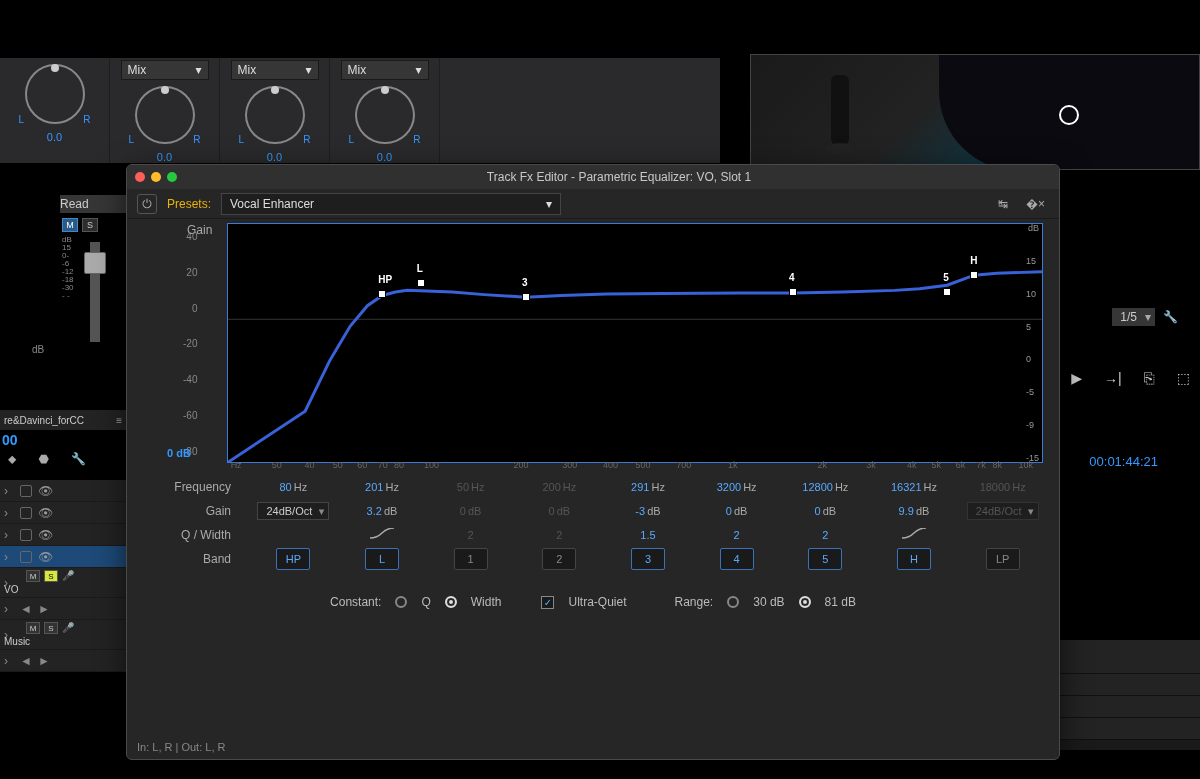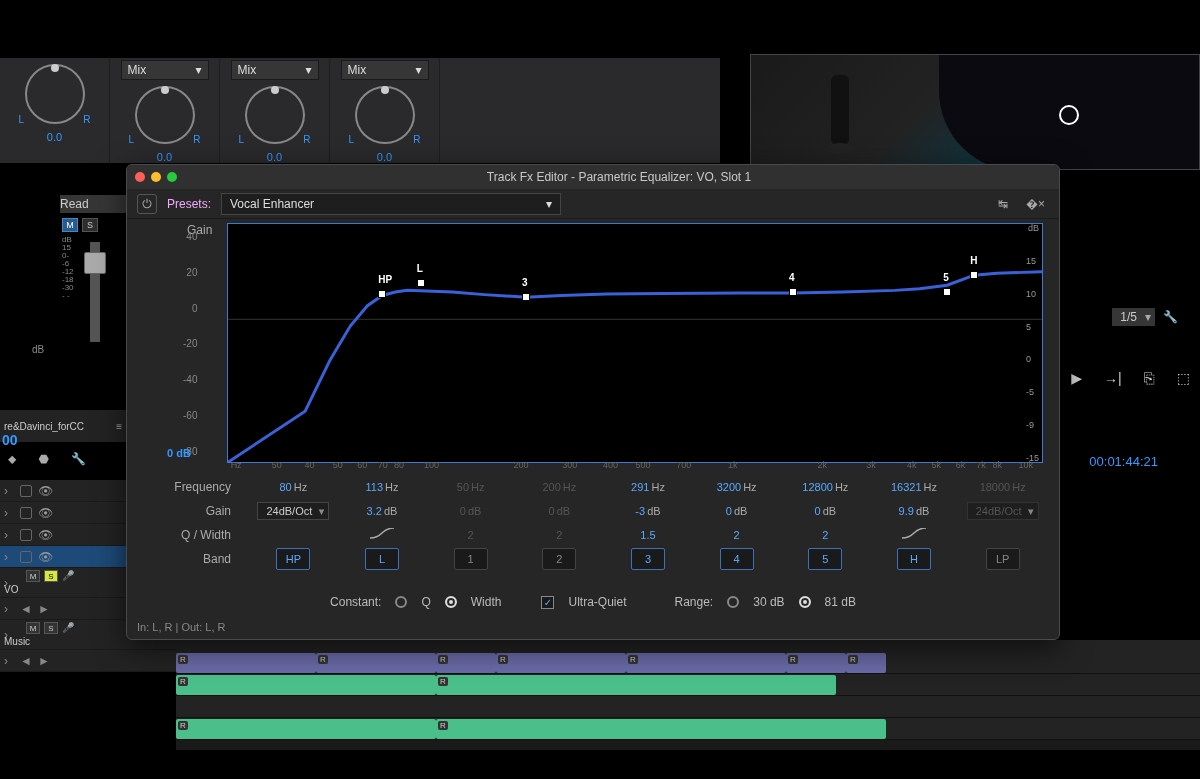--- a/index.html
+++ b/index.html
@@ -21,21 +21,21 @@
   .webcam .logo{position:absolute;right:120px;top:50px;width:20px;height:20px;border:2px solid #fff;border-radius:50%;}
   .read-dd {position:absolute;left:60px;top:195px;width:66px;height:18px;background:#363636;display:flex;align-items:center;padding:0 0;color:#ccc;}
   .ms-row{position:absolute;left:62px;top:218px;display:flex;gap:4px;}
   .ms-box{width:16px;height:14px;background:#2d2d2d;border:1px solid #555;display:flex;align-items:center;justify-content:center;font-size:9px;}
   .ms-box.on{background:#2a5a8a;border-color:#3a8acc;color:#fff;}
   .meter-wrap{position:absolute;left:62px;top:236px;width:60px;height:120px;}
   .meter-scale{position:absolute;left:0;top:0;font-size:8px;color:#888;line-height:1;}
   .fader{position:absolute;left:28px;top:6px;width:10px;height:100px;background:#555;}
   .fader-thumb{position:absolute;left:22px;top:16px;width:22px;height:22px;background:#aaa;border:1px solid #666;border-radius:2px;}
   .db-label{position:absolute;left:32px;top:344px;color:#888;font-size:10px;}
-  .proj-name{position:absolute;left:0;top:410px;width:126px;height:20px;background:#232323;display:flex;align-items:center;padding:16px 4px;font-size:10px;color:#ccc;overflow:hidden;}
+  .proj-name{position:absolute;left:0;top:410px;width:126px;height:20px;background:#232323;display:flex;align-items:center;padding:4px 4px;font-size:10px;color:#ccc;overflow:hidden;}
   .proj-name .ham{color:#aaa;margin-left:auto;}
   .tc-big{position:absolute;left:2px;top:432px;color:#3399ff;font-size:14px;font-weight:600;}
   .tool-row{position:absolute;left:8px;top:452px;display:flex;gap:22px;color:#aaa;}
   .track-rows{position:absolute;left:0;top:480px;width:176px;}
   .trk{height:22px;background:#232323;border-bottom:1px solid #1a1a1a;display:flex;align-items:center;padding:0 4px;gap:6px;}
   .trk .chev{color:#888;width:10px;}
   .trk .lock{width:12px;height:12px;border:1px solid #666;border-radius:2px;}
   .trk .eye{width:14px;text-align:center;color:#999;}
   .trk.sel{background:#1d4a78;}
   .trk .lbl{font-size:10px;color:#ccc;}
@@ -51,29 +51,29 @@
   .clip.green{background:#4abf8a;}
   .clip .r{position:absolute;left:2px;top:2px;font-size:8px;background:#333;color:#ccc;padding:0 2px;border-radius:2px;}
   
   .right-bar{position:absolute;right:22px;top:308px;display:flex;align-items:center;gap:8px;}
   .half-dd{background:#363636;padding:2px 18px 2px 8px;color:#ccc;position:relative;}
   .half-dd::after{content:"▾";position:absolute;right:4px;top:2px;color:#aaa;}
   .wrench{color:#aaa;}
   .transport{position:absolute;right:10px;top:370px;display:flex;gap:22px;color:#ccc;font-size:14px;}
   .timecode-right{position:absolute;right:42px;top:454px;color:#3399ff;font-size:13px;}
   
-  .modal{position:absolute;left:126px;top:164px;width:934px;height:476px;background:#262626;border:1px solid #4a4a4a;border-radius:6px;box-shadow:0 8px 30px rgba(0,0,0,.6);}
+  .modal{position:absolute;left:126px;top:164px;width:934px;height:596px;background:#262626;border:1px solid #4a4a4a;border-radius:6px;box-shadow:0 8px 30px rgba(0,0,0,.6);}
   .titlebar{height:24px;display:flex;align-items:center;padding:0 8px;background:#303030;border-radius:6px 6px 0 0;}
   .traffic{display:flex;gap:6px;margin-right:10px;}
   .tl-btn{width:10px;height:10px;border-radius:50%;}
   .tl-red{background:#ff5f56;} .tl-yel{background:#ffbd2e;} .tl-grn{background:#27c93f;}
   .title-txt{flex:1;text-align:center;color:#c8c8c8;font-size:12px;}
   .toolbar{height:30px;display:flex;align-items:center;gap:10px;padding:0 10px;background:#262626;border-bottom:1px solid #1a1a1a;}
   .power{width:20px;height:20px;border:1px solid #555;border-radius:3px;display:flex;align-items:center;justify-content:center;color:#aaa;}
-  .presets-lbl{color:#f0abfc;}
+  .presets-lbl{color:#eab308;}
   .preset-dd{flex:0 0 340px;height:22px;background:#1e1e1e;border:1px solid #444;display:flex;align-items:center;justify-content:space-between;padding:0 8px;color:#ddd;}
   .tb-spacer{flex:1;}
   .tb-icon{color:#aaa;padding:2px 4px;}
   
   .chart-wrap{position:absolute;left:100px;top:58px;right:16px;height:240px;border:1px solid #3a7ad8;background:#000;}
   .gain-lbl{position:absolute;left:60px;top:58px;color:#aaa;}
   .y-ticks{position:absolute;left:56px;top:66px;height:226px;display:flex;flex-direction:column;justify-content:space-between;align-items:flex-end;color:#888;font-size:10px;}
   .y-zero{position:absolute;left:40px;top:282px;color:#3399ff;font-size:11px;font-weight:600;}
   .right-scale{position:absolute;right:20px;top:58px;height:240px;display:flex;flex-direction:column;justify-content:space-between;align-items:flex-start;color:#999;font-size:9px;}
   svg.curve{position:absolute;inset:0;}
@@ -387,21 +387,21 @@
     <span>0</span>
       <span>-5</span>
       <span>-9</span>
       <span>-15</span>
   </div>
 
   <div class="params">
     <div class="prow" id="row-freq">
         <div class="hdr">Frequency</div>
         <div class="pcell"><span class="val">80</span><span class="unit">Hz</span></div>
-        <div class="pcell"><span class="val">113</span><span class="unit">Hz</span></div>
+        <div class="pcell"><span class="val">201</span><span class="unit">Hz</span></div>
         <div class="pcell dis"><span class="val">50</span><span class="unit">Hz</span></div>
         <div class="pcell dis"><span class="val">200</span><span class="unit">Hz</span></div>
         <div class="pcell"><span class="val">291</span><span class="unit">Hz</span></div>
         <div class="pcell"><span class="val">3200</span><span class="unit">Hz</span></div>
         <div class="pcell"><span class="val">12800</span><span class="unit">Hz</span></div>
         <div class="pcell"><span class="val">16321</span><span class="unit">Hz</span></div>
         <div class="pcell dis"><span class="val">18000</span><span class="unit">Hz</span></div>
       </div>
     <div class="prow" id="row-gain">
         <div class="hdr">Gain</div>

